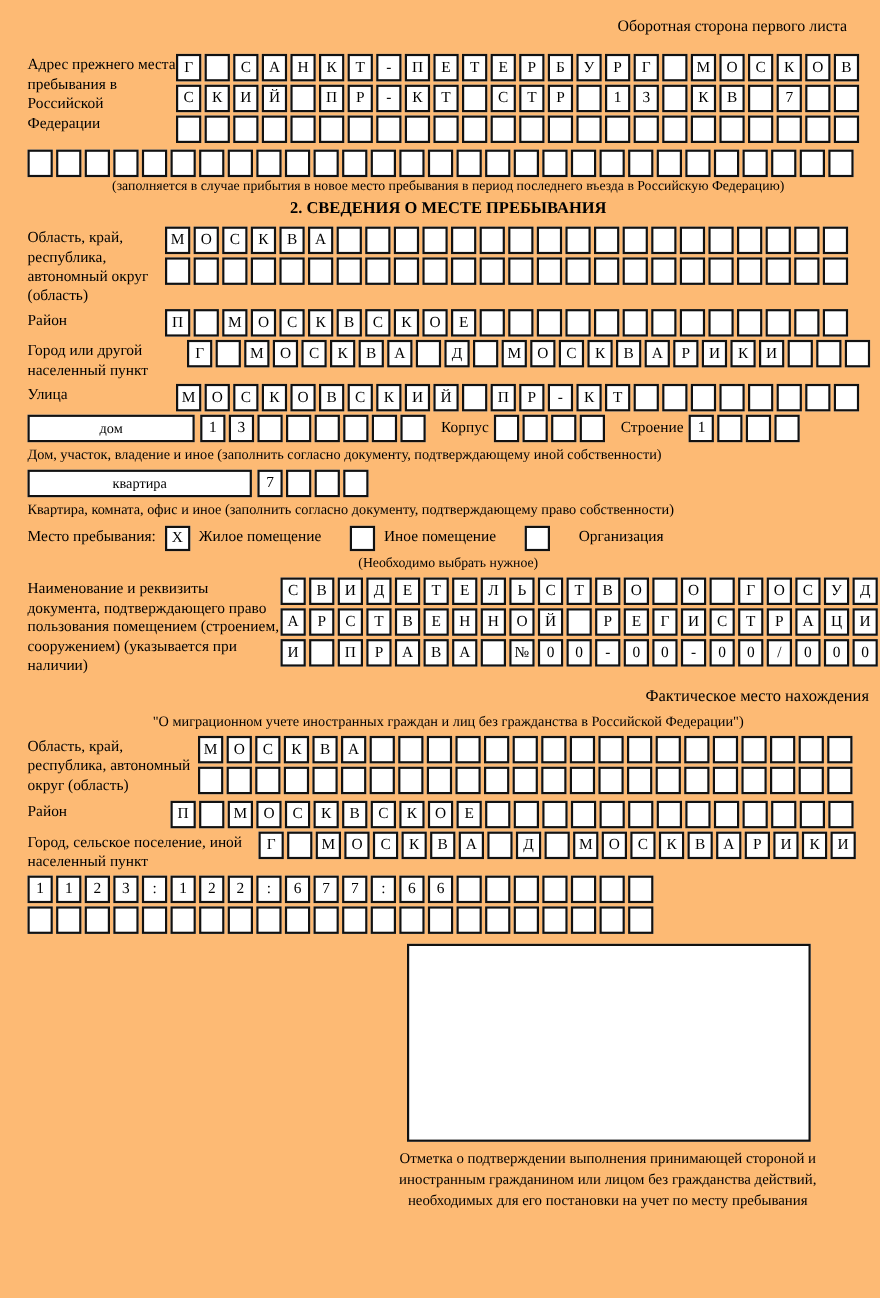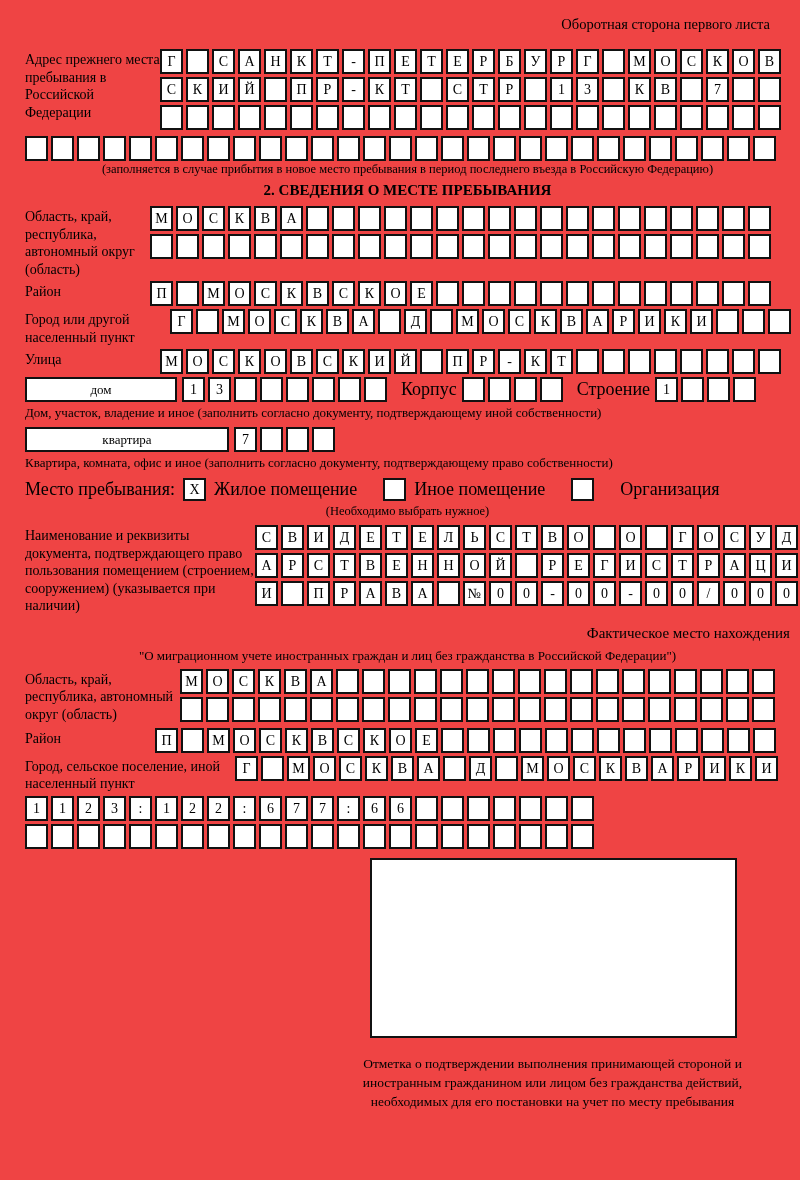--- a/index.html
+++ b/index.html
@@ -1,48 +1,48 @@
 <!DOCTYPE html>
 <html><head>
 <meta charset="utf-8">
 <style>
   html,body { margin:0; padding:0; background:#ffffff; }
   .sheet {
     position:relative; width:800px; height:1180px; box-sizing:border-box;
     padding:16px 10px 0 25px; overflow:hidden;
     font-family:"Liberation Serif", serif; color:#000;
-    background:#ef4444;
+    background:#fdba74;
   }
   .header-note { text-align:right; font-size:14.5px; padding-right:20px; margin-bottom:16px; }
   .row { display:flex; align-items:flex-start; margin-bottom:3px; }
   .label { font-size:14px; line-height:17.5px; padding-top:2px; flex:none; }
   .w135{width:135px} .w125{width:125px} .w145{width:145px}
   .w155{width:155px} .w130{width:130px} .w210{width:210px} .w190{width:190px} .w225{width:230px}
   .cellcol > .cells { margin-bottom:3px; }
   .cells { display:flex; gap:3px; flex:none; }
   .cell {
     width:19px; height:21px; border:2px solid #111; box-sizing:content-box;
     font-size:14px; line-height:21px; text-align:center; flex:none; background:#fff;
   }
   .widebox {
     border:2px solid #111; height:21px; line-height:21px; text-align:center;
     font-size:13px; flex:none; background:#fff;
   }
   .caption-c { font-size:12.5px; text-align:center; margin:1px 0 5px; }
   .caption-l { font-size:13px; text-align:left; margin:1px 0 6px; }
   .sec-title { font-weight:bold; font-size:15px; text-align:center; margin:5px 0 7px; }
   .sub-title { font-weight:normal; font-size:15px; text-align:right; margin:10px 0 6px; }
-  .inline-label { font-size:18px; line-height:24px; }
+  .inline-label { font-size:14px; line-height:24px; }
   .checkbox {
     width:19px; height:19px; border:2px solid #111; text-align:center;
     line-height:19px; font-size:14px; flex:none; margin-top:1px; background:#fff;
   }
   .gap8{margin-left:8px} .gap14{margin-left:14px} .gap26{margin-left:26px} .gap5{margin-left:5px}
   .stamp-box { width:363px; height:176px; border:2px solid #111; margin-left:345px; margin-top:6px; background:#fff; }
-  .stamp-caption { width:425px; margin-left:315px; text-align:center; font-size:13.5px; line-height:19px; margin-top:16px; }
+  .stamp-caption { width:425px; margin-left:315px; text-align:center; font-size:13.5px; line-height:19px; margin-top:5px; }
   .mt6{margin-top:6px}
 </style>
 </head>
 <body>
 
 <div class="sheet">
 
   <div class="header-note">Оборотная сторона первого листа</div>
 
   <div class="row">

